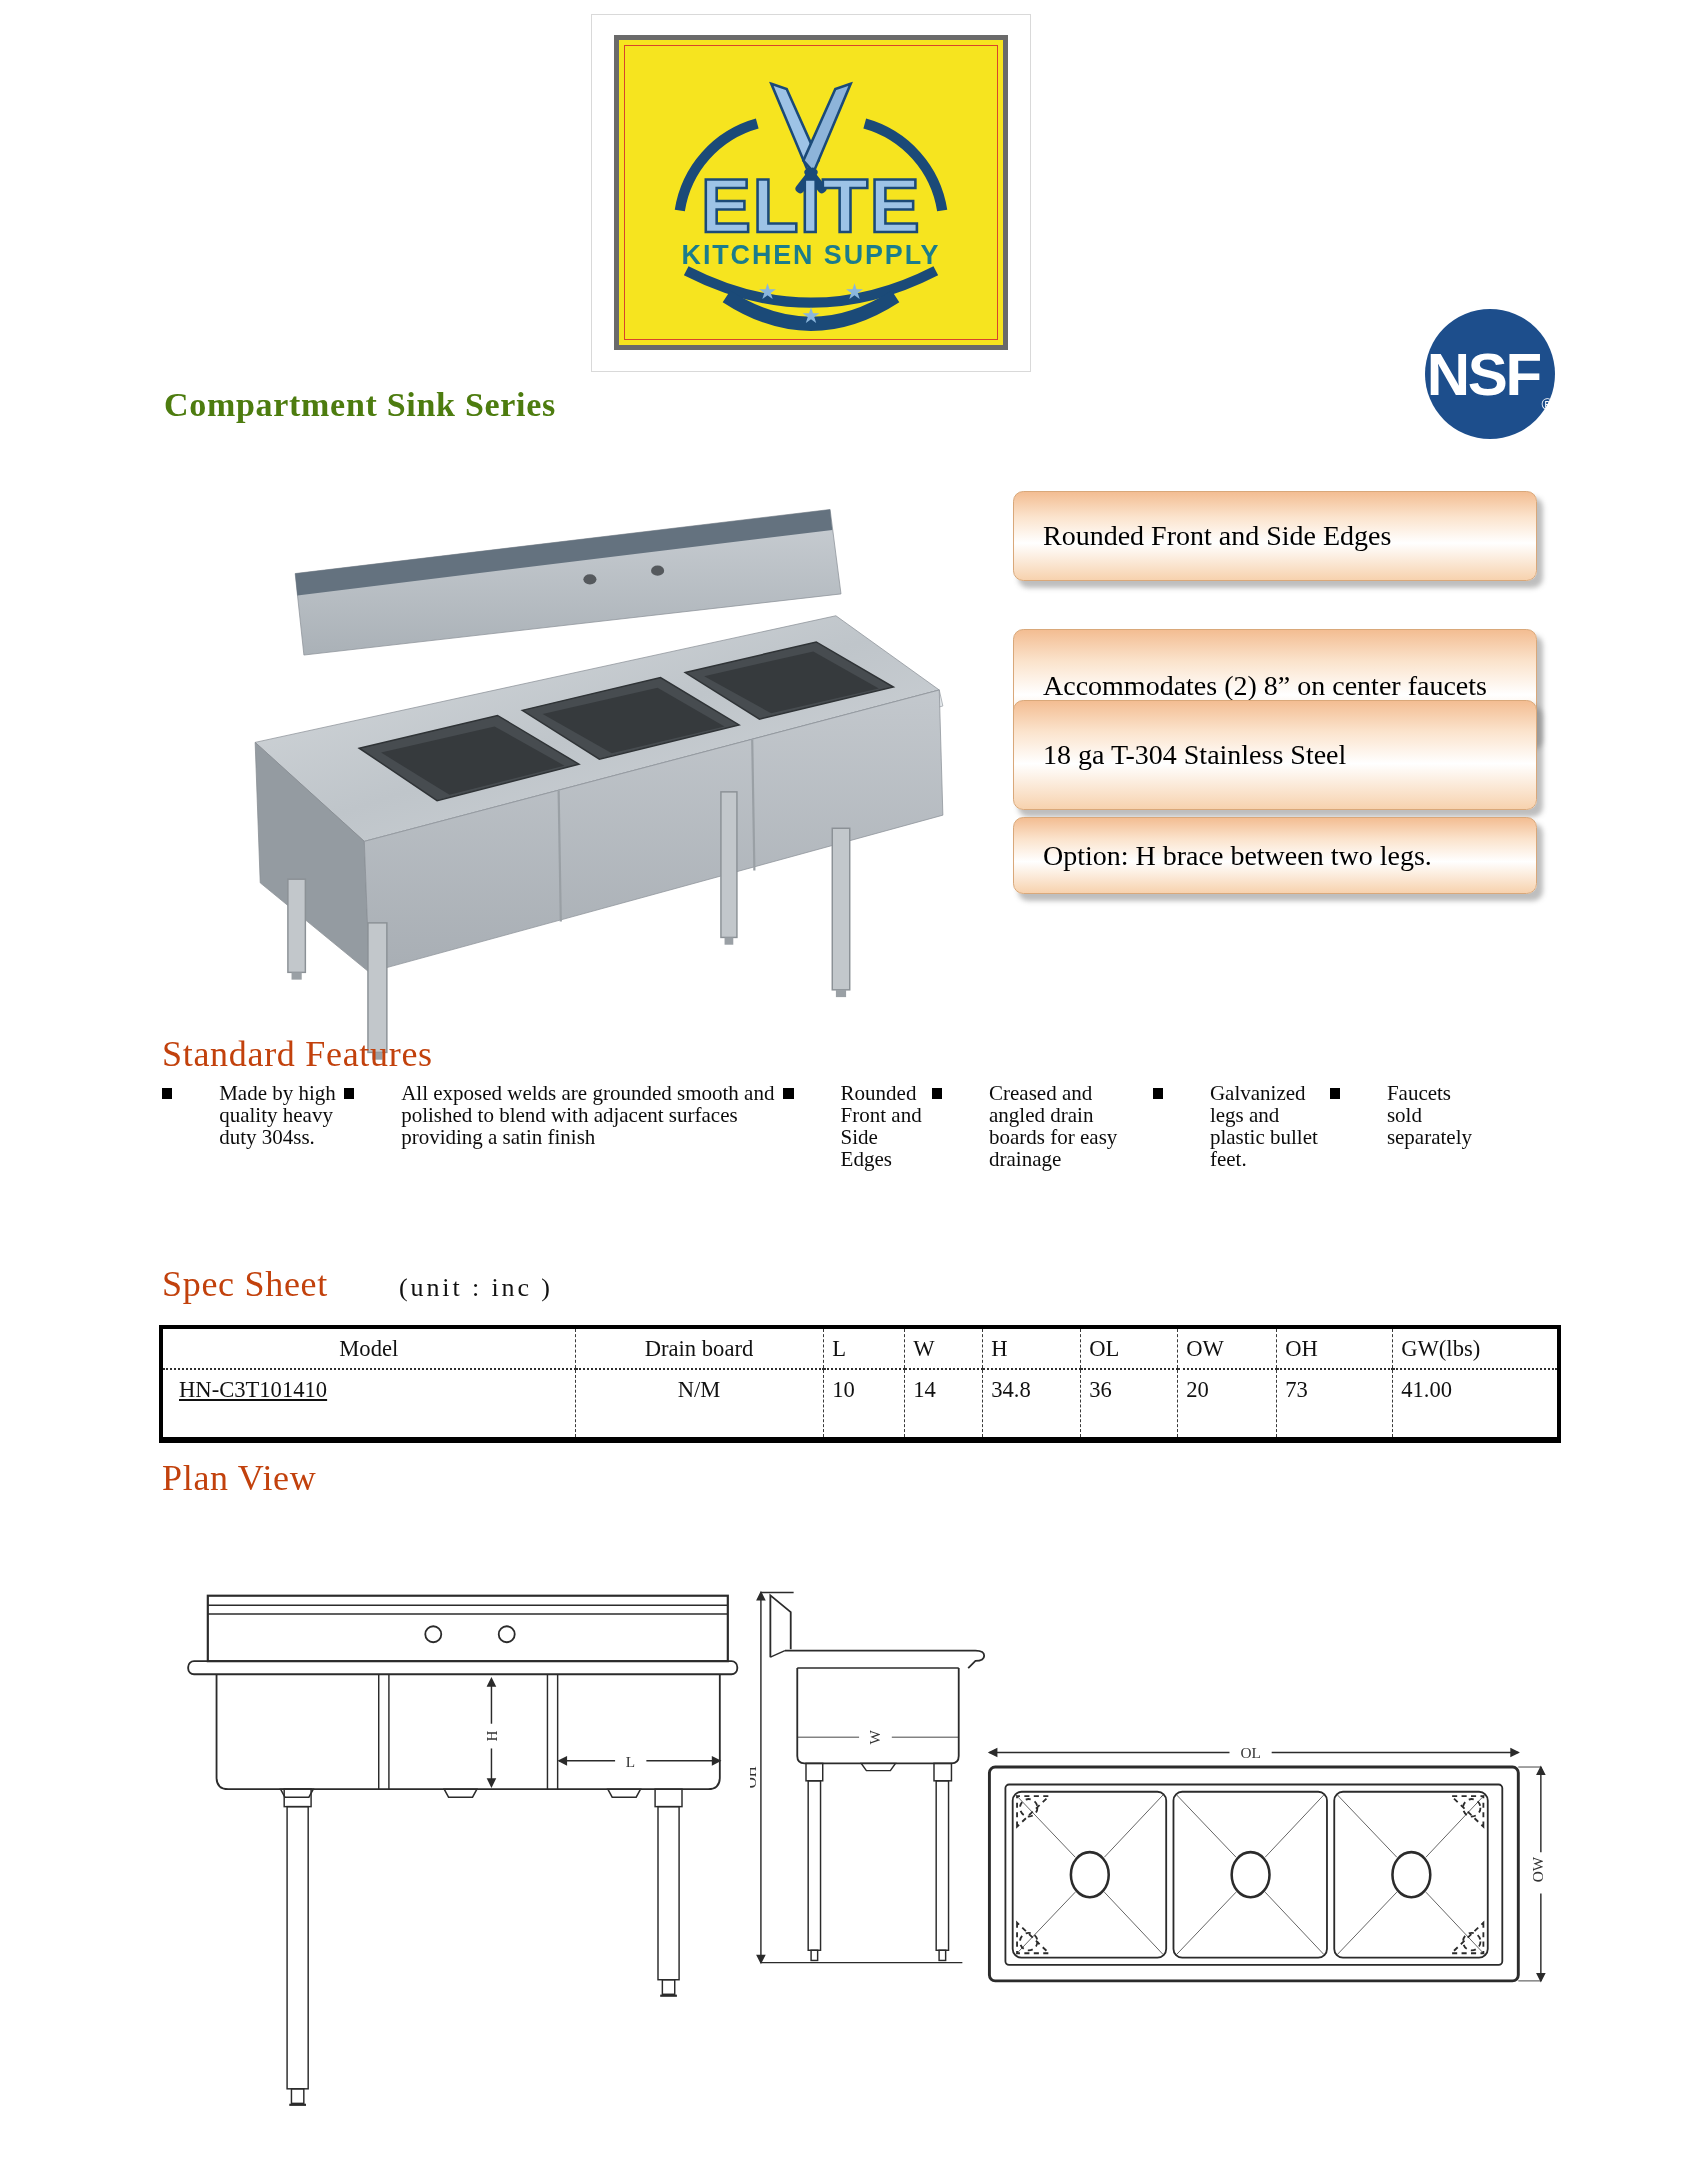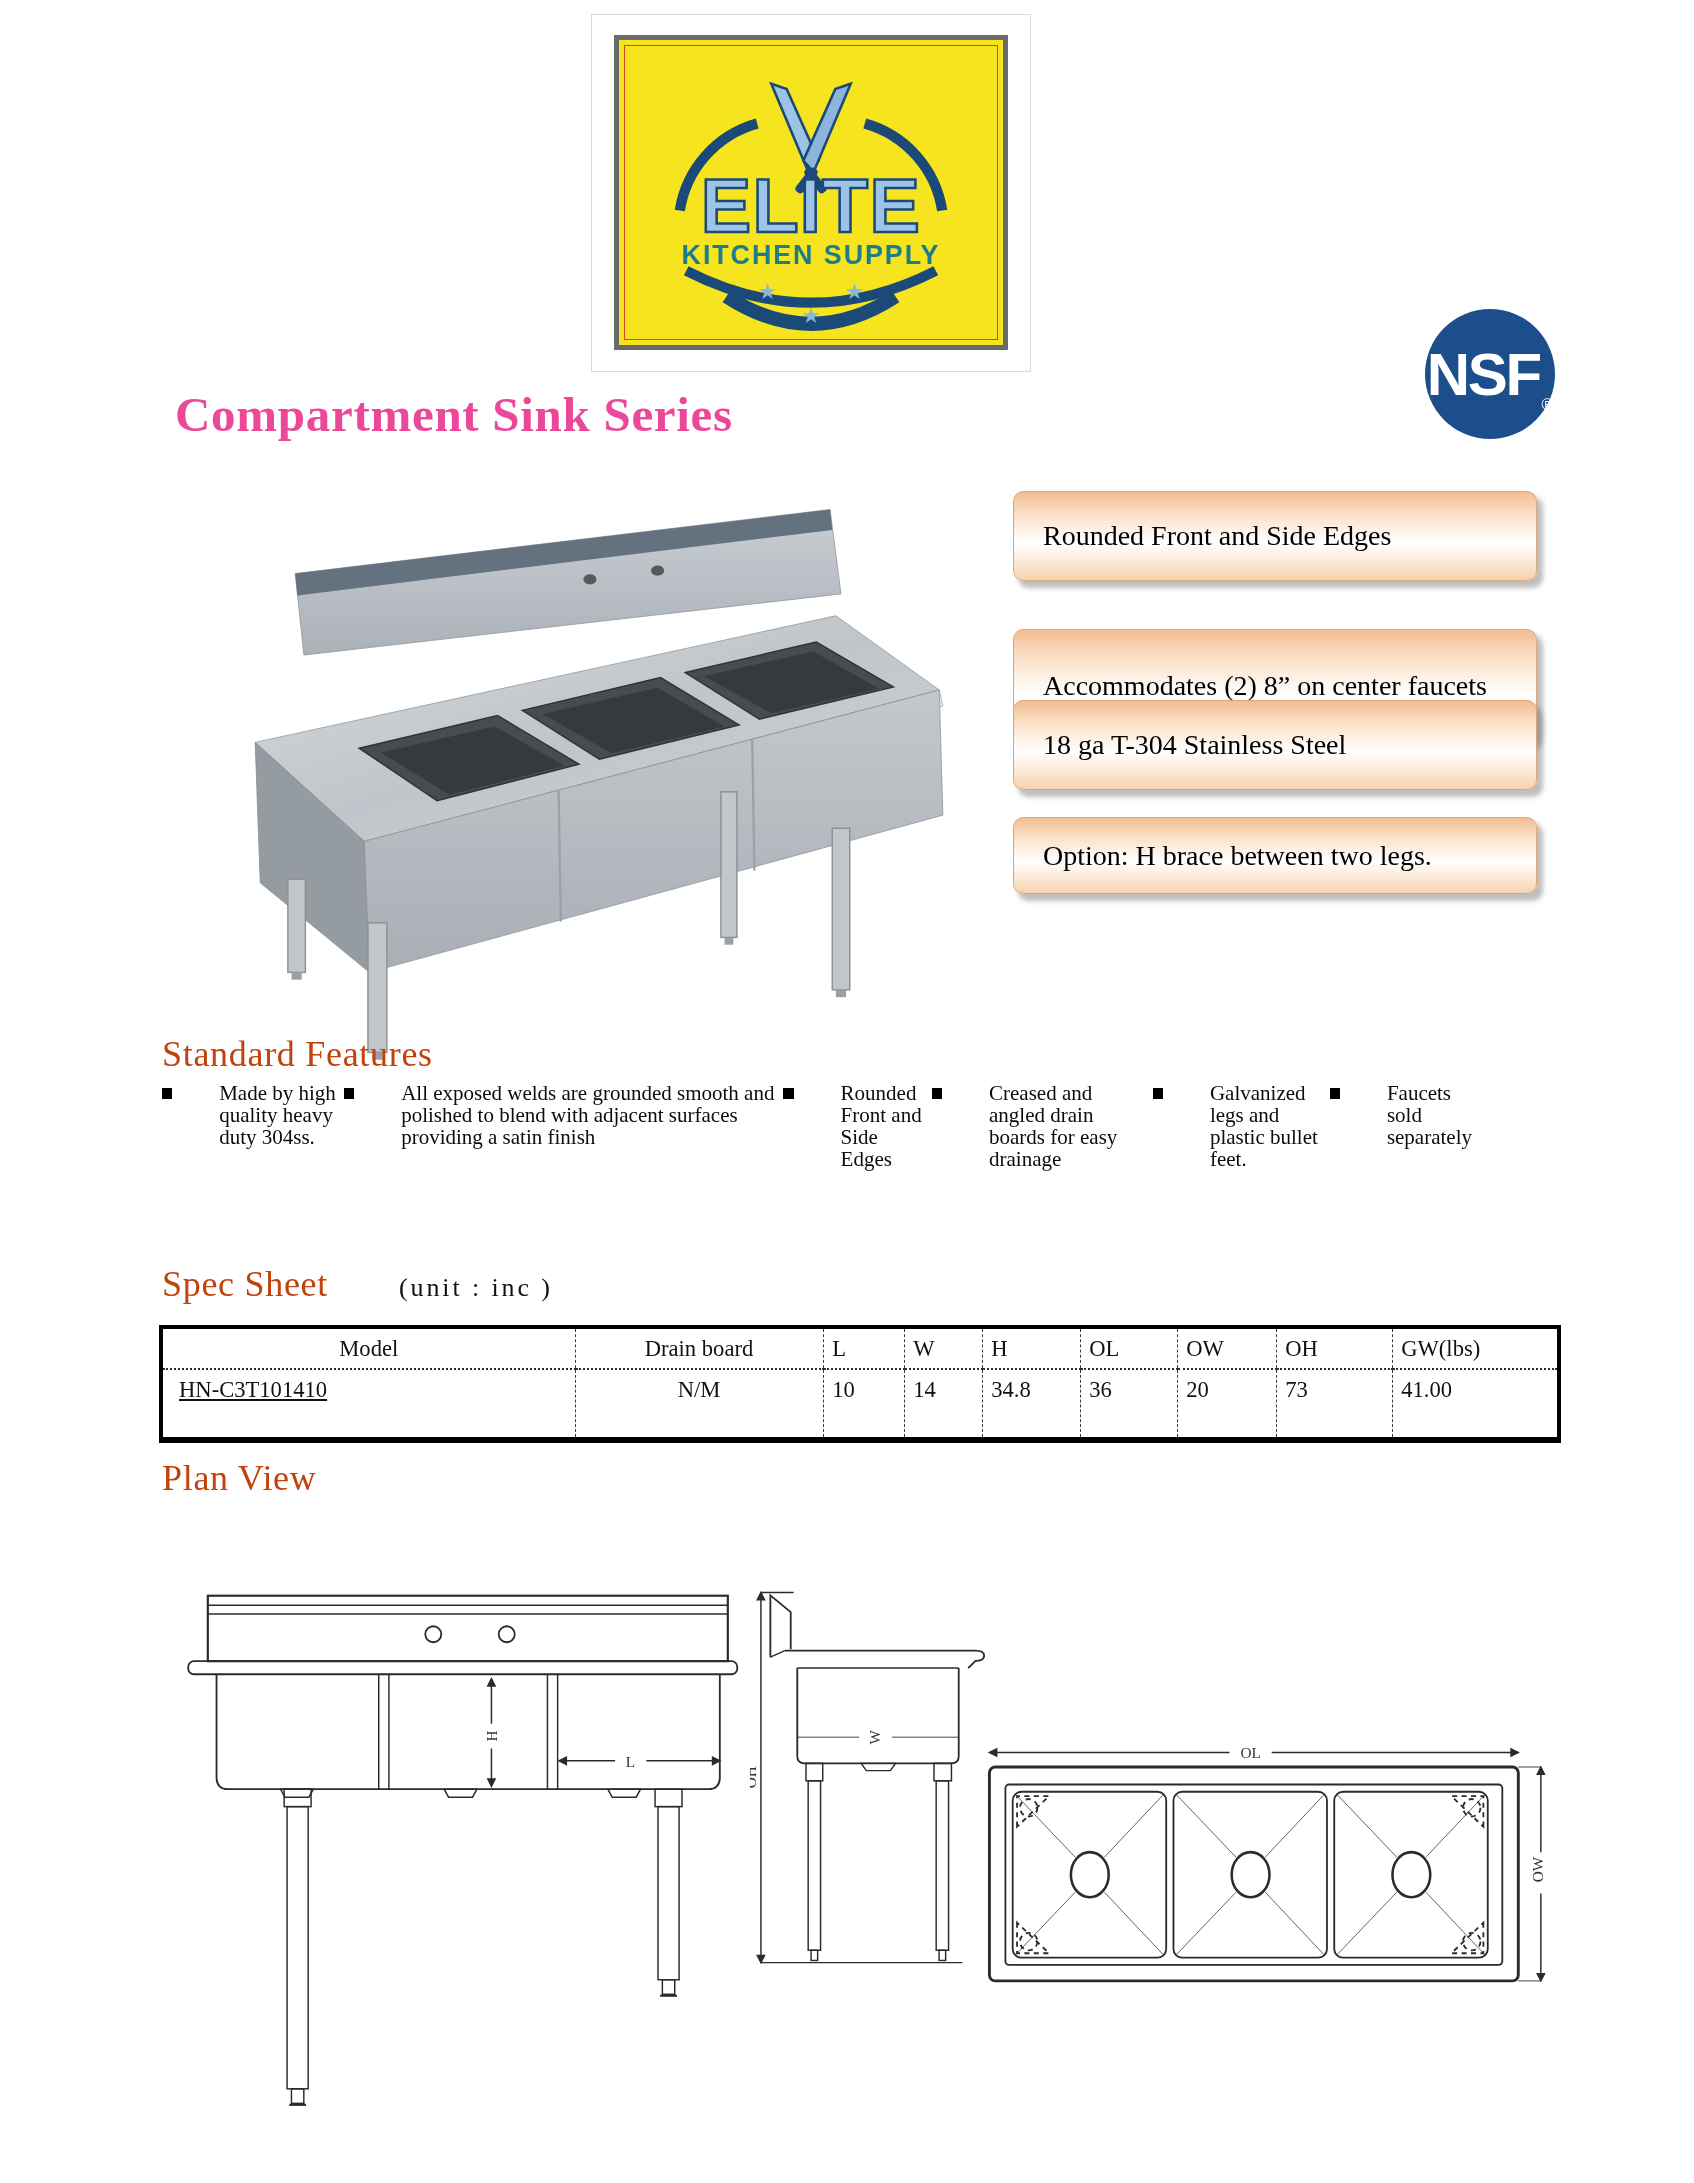--- a/index.html
+++ b/index.html
@@ -16,21 +16,21 @@
   .logo-art{position:absolute;inset:0;width:100%;height:100%;}
 
   
   .nsf{left:1425px;top:309px;width:130px;height:130px;border-radius:50%;
        background:#1d4e8c;display:flex;align-items:center;justify-content:center;
        font-family:"Liberation Sans", sans-serif;}
   .nsf .nsf-text{color:#fff;font-weight:800;font-size:60px;letter-spacing:-2.2px;}
   .nsf .nsf-reg{color:#fff;font-size:16px;align-self:flex-end;margin-bottom:25px;margin-left:1.5px;}
 
   
-  .doc-title{left:164px;top:386px;font-size:49px;font-weight:700;color:#ec4899;letter-spacing:0.7px;margin-left:11px;}
+  .doc-title{left:164px;top:386px;font-size:34px;font-weight:700;color:#4d7c0f;letter-spacing:0.7px;}
   .sec-heading{font-size:36px;color:#c2410c;letter-spacing:0.7px;}
   .unit-note{font-size:26px;color:#111;margin-left:71px;letter-spacing:2.9px;}
 
   
   .callout{left:1013px;width:524px;border:1.5px solid #d9a87a;border-radius:10.2px;
            background:linear-gradient(180deg,#f3bd92 0%,#fbe3cc 28%,#ffffff 58%,#f7d2ae 100%);
            box-shadow:5.1px 6.5px 5.1px rgba(110,110,110,.45);
            display:flex;align-items:center;box-sizing:border-box;padding-left:29px;}
   .callout span{font-size:28px;color:#000;}
 
@@ -163,21 +163,21 @@
       <rect x="893" y="692" width="14" height="10"></rect>
     </g>
   </svg>
 
   <div class="abs callout" style="top:491px;height:90px;">
     <span>Rounded Front and Side Edges</span>
   </div>
   <div class="abs callout" style="top:629px;height:114px;">
     <span>Accommodates (2) 8” on center faucets</span>
   </div>
-  <div class="abs callout" style="top:700px;height:90px;">
+  <div class="abs callout" style="top:700px;height:110px;">
     <span>18 ga T-304 Stainless Steel</span>
   </div>
   <div class="abs callout" style="top:817px;height:77px;">
     <span>Option: H brace between two legs.</span>
   </div>
 
   <div class="abs sec-heading heading-feat">Standard Features</div>
   <div class="abs feat-list">
     <div class="feat-item">
       <span class="feat-bullet"></span>

